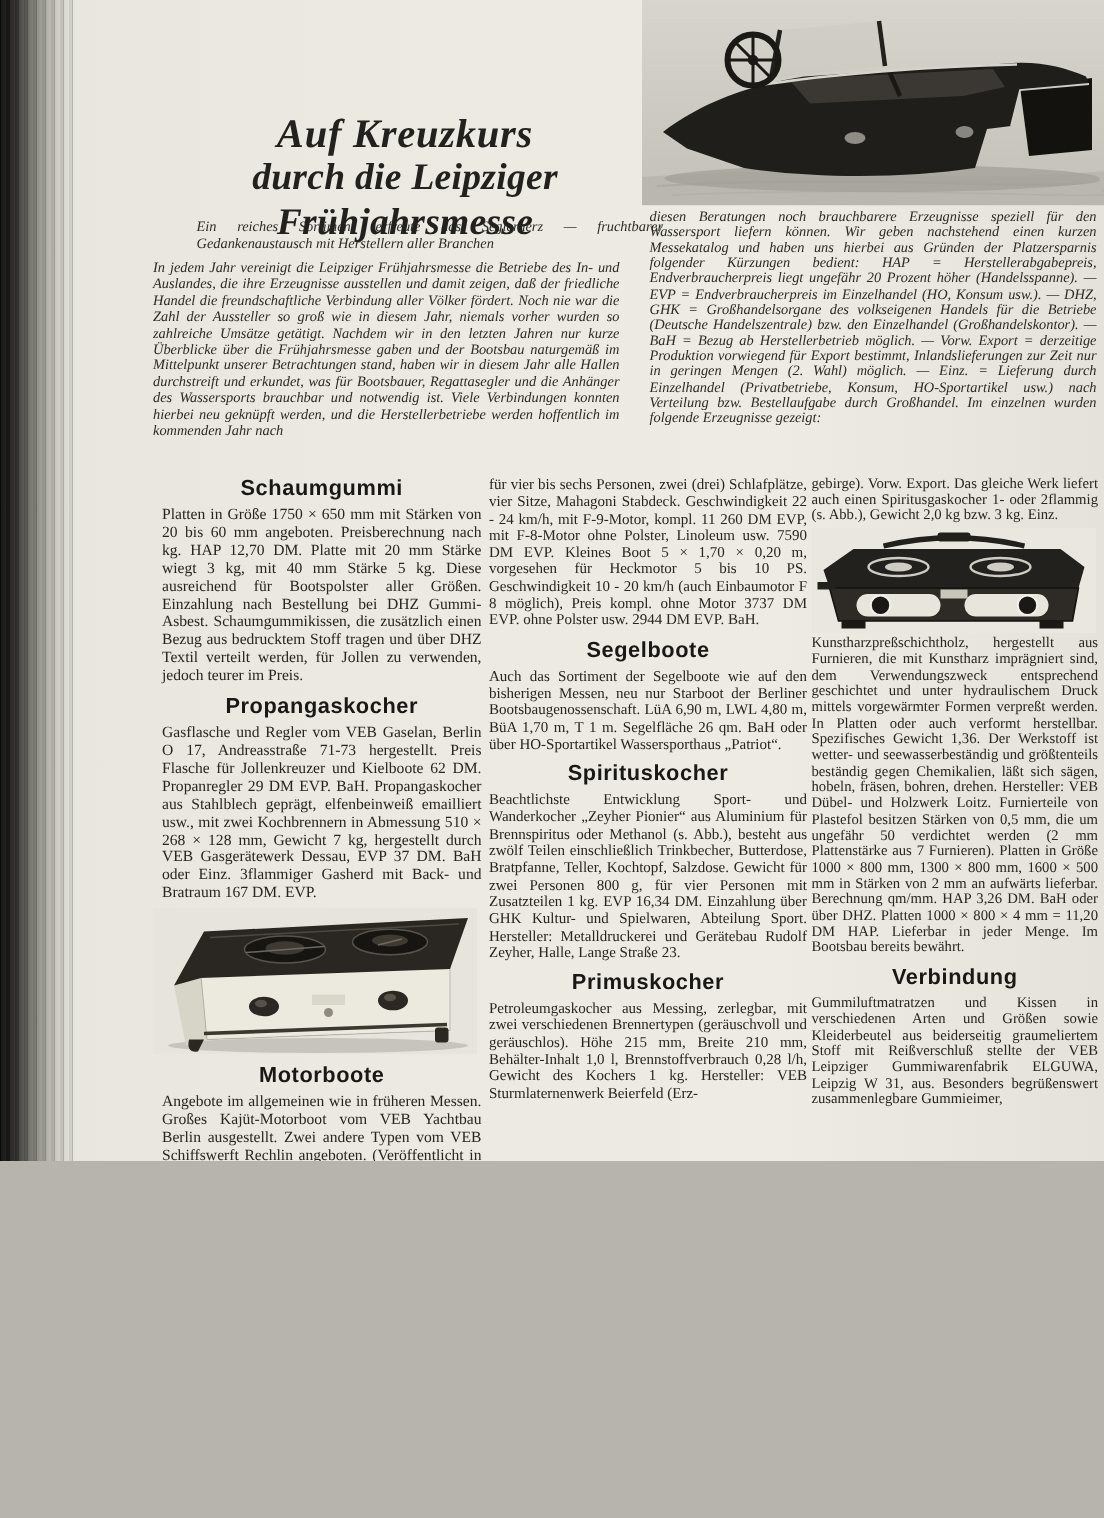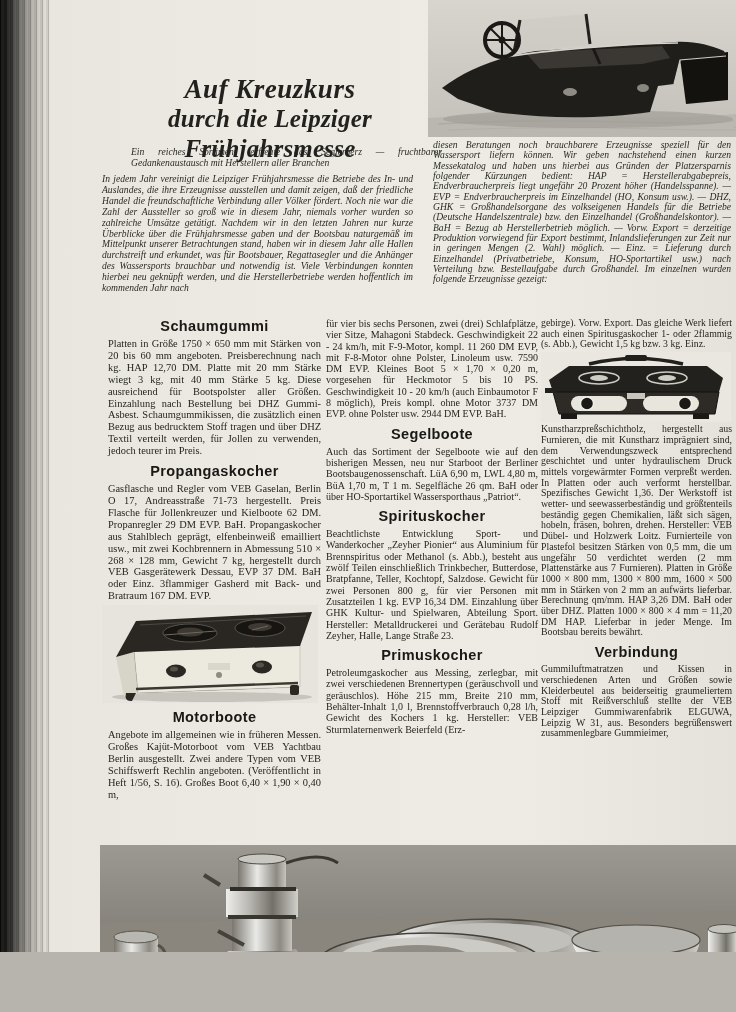--- a/index.html
+++ b/index.html
@@ -1,17 +1,17 @@
 <!DOCTYPE html>
 <html lang="de"><head>
 <meta charset="utf-8">
 <style>
   html,body{margin:0;padding:0;}
   body{width:736px;height:1012px;background:#b7b4ad;font-family:"Liberation Serif",serif;}
-  #page{position:relative;width:736px;height:952px;overflow:hidden;
+  #page{position:relative;width:736px;height:774px;overflow:hidden;
         background:linear-gradient(90deg,#e7e5de 0,#ebe9e2 30%,#edebe4 70%,#e4e2db 100%);}
   .binding{position:absolute;left:0;top:0;width:52px;height:100%;z-index:4;
     background:
       repeating-linear-gradient(90deg, rgba(0,0,0,.20) 0 1px, rgba(255,255,255,.05) 1px 4px, rgba(0,0,0,.08) 4px 6px),
       linear-gradient(90deg,#0b0b0a 0,#262523 9px,#6b6963 19px,#a5a29b 29px,#cfccc5 39px,#e3e1da 48px,rgba(234,232,225,0) 52px);}
   .photo{position:absolute;overflow:hidden;}
   .photo svg{display:block;}
   .photo-boat{left:428px;top:0;width:308px;height:137px;z-index:2;}
   .title{position:absolute;left:108px;top:74px;width:324px;margin:0;text-align:center;z-index:2;
          font-family:"Liberation Serif",serif;font-style:italic;font-weight:600;color:#22211e;}
@@ -139,21 +139,21 @@
     <p>für vier bis sechs Personen, zwei (drei) Schlafplätze, vier Sitze, Mahagoni Stabdeck. Geschwindigkeit 22 - 24 km/h, mit F-9-Motor, kompl. 11 260 DM EVP, mit F-8-Motor ohne Polster, Linoleum usw. 7590 DM EVP. Kleines Boot 5 × 1,70 × 0,20 m, vorgesehen für Heckmotor 5 bis 10 PS. Geschwindigkeit 10 - 20 km/h (auch Einbaumotor F 8 möglich), Preis kompl. ohne Motor 3737 DM EVP. ohne Polster usw. 2944 DM EVP. BaH.</p>
     <h3>Segelboote</h3>
     <p>Auch das Sortiment der Segelboote wie auf den bisherigen Messen, neu nur Starboot der Berliner Bootsbaugenossenschaft. LüA 6,90 m, LWL 4,80 m, BüA 1,70 m, T 1 m. Segelfläche 26 qm. BaH oder über HO-Sportartikel Wassersporthaus „Patriot“.</p>
     <h3>Spirituskocher</h3>
     <p>Beachtlichste Entwicklung Sport- und Wanderkocher „Zeyher Pionier“ aus Aluminium für Brennspiritus oder Methanol (s. Abb.), besteht aus zwölf Teilen einschließlich Trinkbecher, Butterdose, Bratpfanne, Teller, Kochtopf, Salzdose. Gewicht für zwei Personen 800 g, für vier Personen mit Zusatzteilen 1 kg. EVP 16,34 DM. Einzahlung über GHK Kultur- und Spielwaren, Abteilung Sport. Hersteller: Metalldruckerei und Gerätebau Rudolf Zeyher, Halle, Lange Straße 23.</p>
     <h3>Primuskocher</h3>
     <p>Petroleumgaskocher aus Messing, zerlegbar, mit zwei verschiedenen Brennertypen (geräuschvoll und geräuschlos). Höhe 215 mm, Breite 210 mm, Behälter-Inhalt 1,0 l, Brennstoffverbrauch 0,28 l/h, Gewicht des Kochers 1 kg. Hersteller: VEB Sturmlaternenwerk Beierfeld (Erz-</p>
   </div>
 
   <div class="col col3">
-    <p>gebirge). Vorw. Export. Das gleiche Werk liefert auch einen Spiritusgaskocher 1- oder 2flammig (s. Abb.), Gewicht 1,5 kg bzw. 3 kg. Einz.</p>
+    <p>gebirge). Vorw. Export. Das gleiche Werk liefert auch einen Spiritusgaskocher 1- oder 2flammig (s. Abb.), Gewicht 2,0 kg bzw. 3 kg. Einz.</p>
 
     <div class="photo photo-stove">
       <svg width="190" height="70" viewBox="0 0 190 70" xmlns="http://www.w3.org/2000/svg">
         <rect width="190" height="70" fill="#e9e7e0"></rect>
 
         <path d="M48,12 Q95,1 142,12" stroke="#22201c" stroke-width="3.5" fill="none"></path>
         <rect x="84" y="3" width="22" height="6" rx="2" fill="#22201c"></rect>
 
         <path d="M8,28 L28,14 L166,14 L182,26 L178,40 L12,40 Z" fill="#23211d"></path>
         <ellipse cx="58" cy="26" rx="20" ry="6" fill="none" stroke="#cfccc4" stroke-width="1.6"></ellipse>

